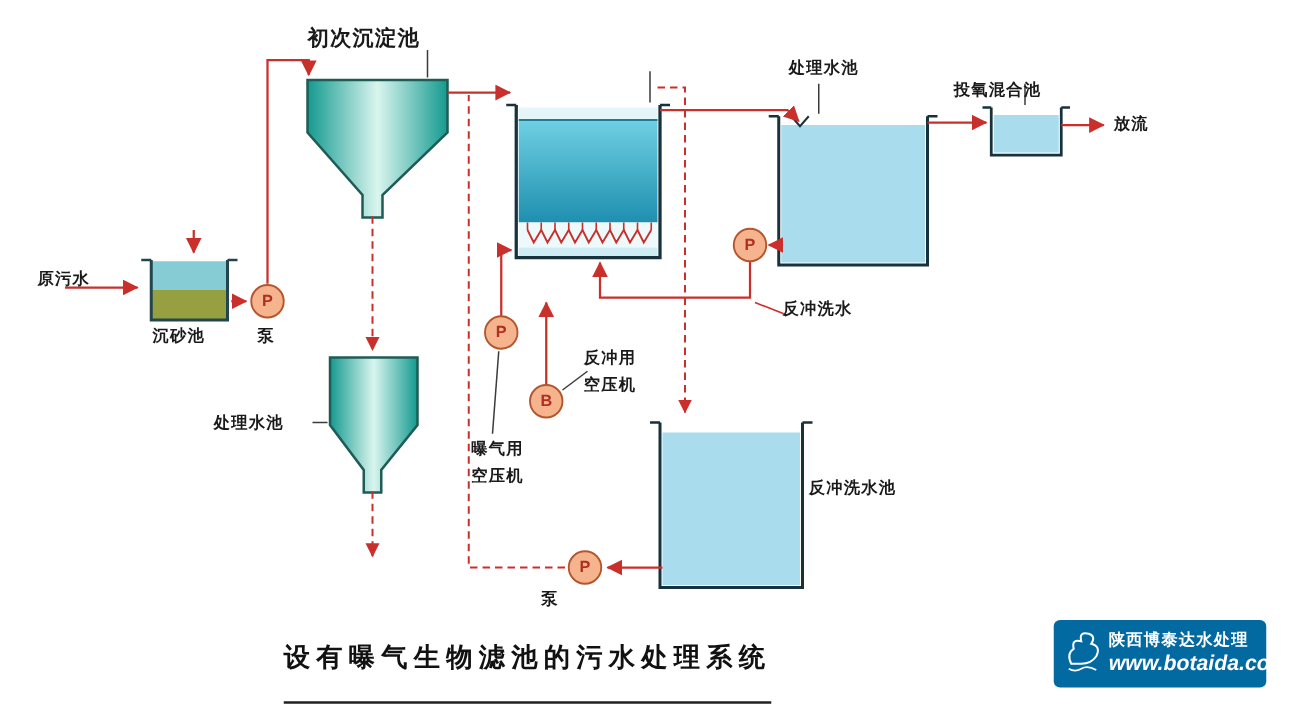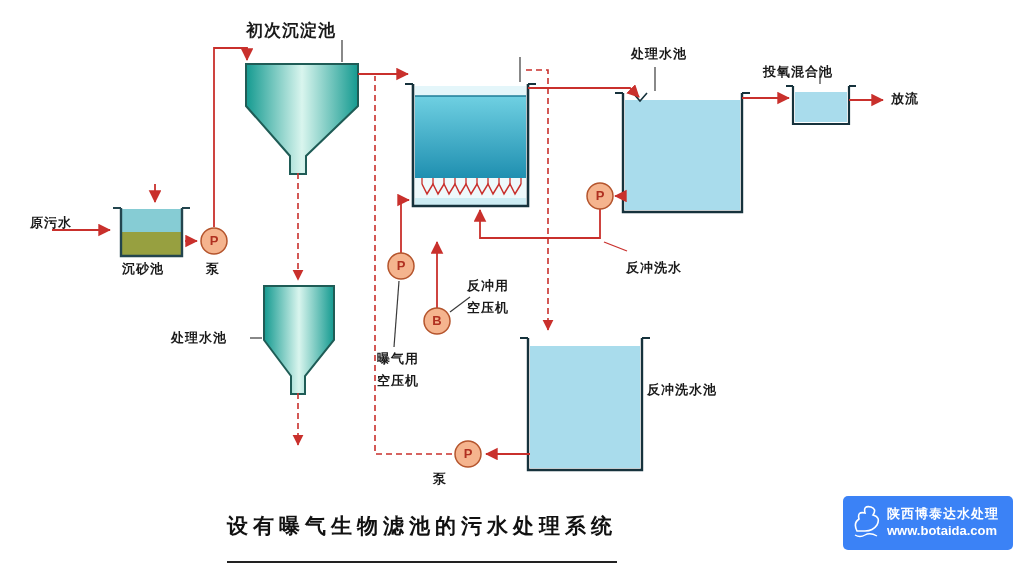--- a/index.html
+++ b/index.html
@@ -18,26 +18,26 @@
     font-size:13px;font-weight:bold;color:#b03020;letter-spacing:0;
   }
   #title{
     position:absolute;left:227px;top:512px;
     font-family:"DejaVu Serif","Liberation Serif",serif;
     font-size:21px;font-weight:bold;letter-spacing:5px;color:#111;
     border-bottom:2px solid #222;padding-bottom:21px;
   }
   #badge{
     position:absolute;left:843px;top:496px;width:170px;height:54px;
-    background:#3b82f6;border-radius:5px;color:#fff;
+    background:#0369a1;border-radius:5px;color:#fff;
     display:flex;align-items:center;box-sizing:border-box;padding:3px 6px;gap:4px;
   }
   #badge .txt{display:flex;flex-direction:column;line-height:1.3;}
   #badge .co{font-size:13px;font-weight:bold;letter-spacing:1px;}
-  #badge .url{font-size:13px;font-weight:bold;}
+  #badge .url{font-size:17px;font-weight:bold;font-style:italic;}
 </style>
 </head>
 <body>
 
 <div id="stage">
 
   <svg id="flowsvg" width="1031" height="576" viewBox="0 0 1031 576">
     <defs>
       <marker id="ah" markerWidth="8" markerHeight="8" refX="6.5" refY="3.5" orient="auto">
         <path d="M0,0 L7,3.5 L0,7 Z" fill="#c9302c"></path>
@@ -147,21 +147,21 @@
   <div class="lbl" style="left:206px;top:260px">泵</div>
   <div class="lbl big" style="left:246px;top:19px">初次沉淀池</div>
   <div class="lbl" style="left:171px;top:329px">处理水池</div>
   <div class="lbl" style="left:631px;top:45px">处理水池</div>
   <div class="lbl" style="left:763px;top:63px">投氧混合池</div>
   <div class="lbl" style="left:891px;top:90px">放流</div>
   <div class="lbl" style="left:377px;top:350px">曝气用</div>
   <div class="lbl" style="left:377px;top:372px">空压机</div>
   <div class="lbl" style="left:467px;top:277px">反冲用</div>
   <div class="lbl" style="left:467px;top:299px">空压机</div>
-  <div class="lbl" style="left:626px;top:259px">反冲洗水</div>
+  <div class="lbl" style="left:626px;top:238px">反冲洗水</div>
   <div class="lbl" style="left:647px;top:381px">反冲洗水池</div>
   <div class="lbl" style="left:433px;top:470px">泵</div>
 
   <div class="letter" style="left:214px;top:241px">P</div>
   <div class="letter" style="left:401px;top:266px">P</div>
   <div class="letter" style="left:437px;top:321px">B</div>
   <div class="letter" style="left:600px;top:196px">P</div>
   <div class="letter" style="left:468px;top:454px">P</div>
 
   <div id="title">设有曝气生物滤池的污水处理系统</div>

